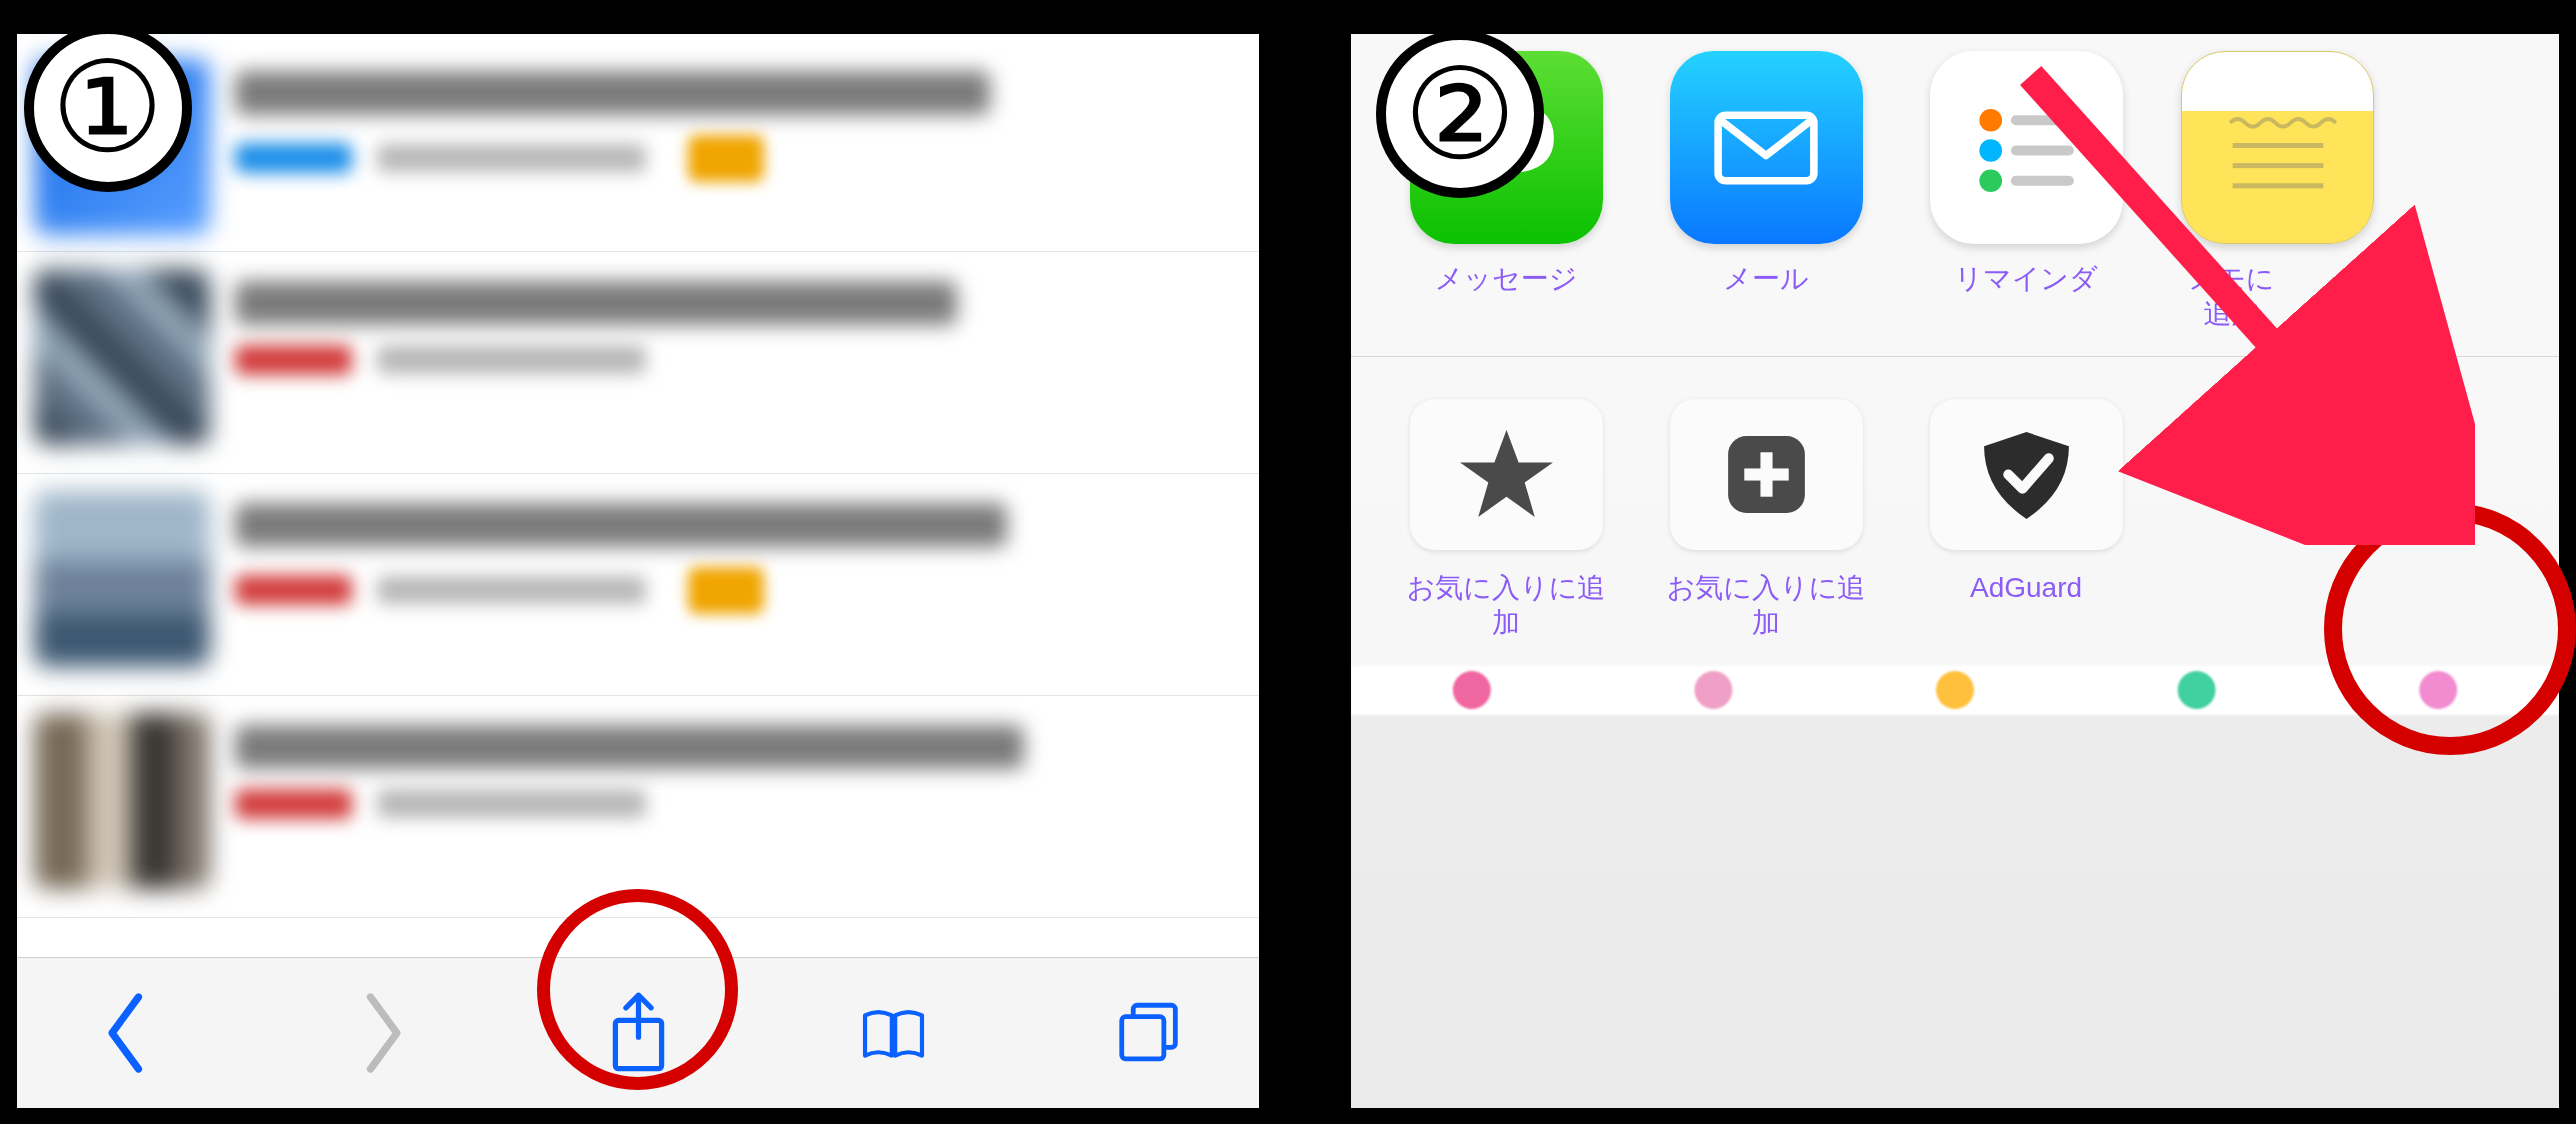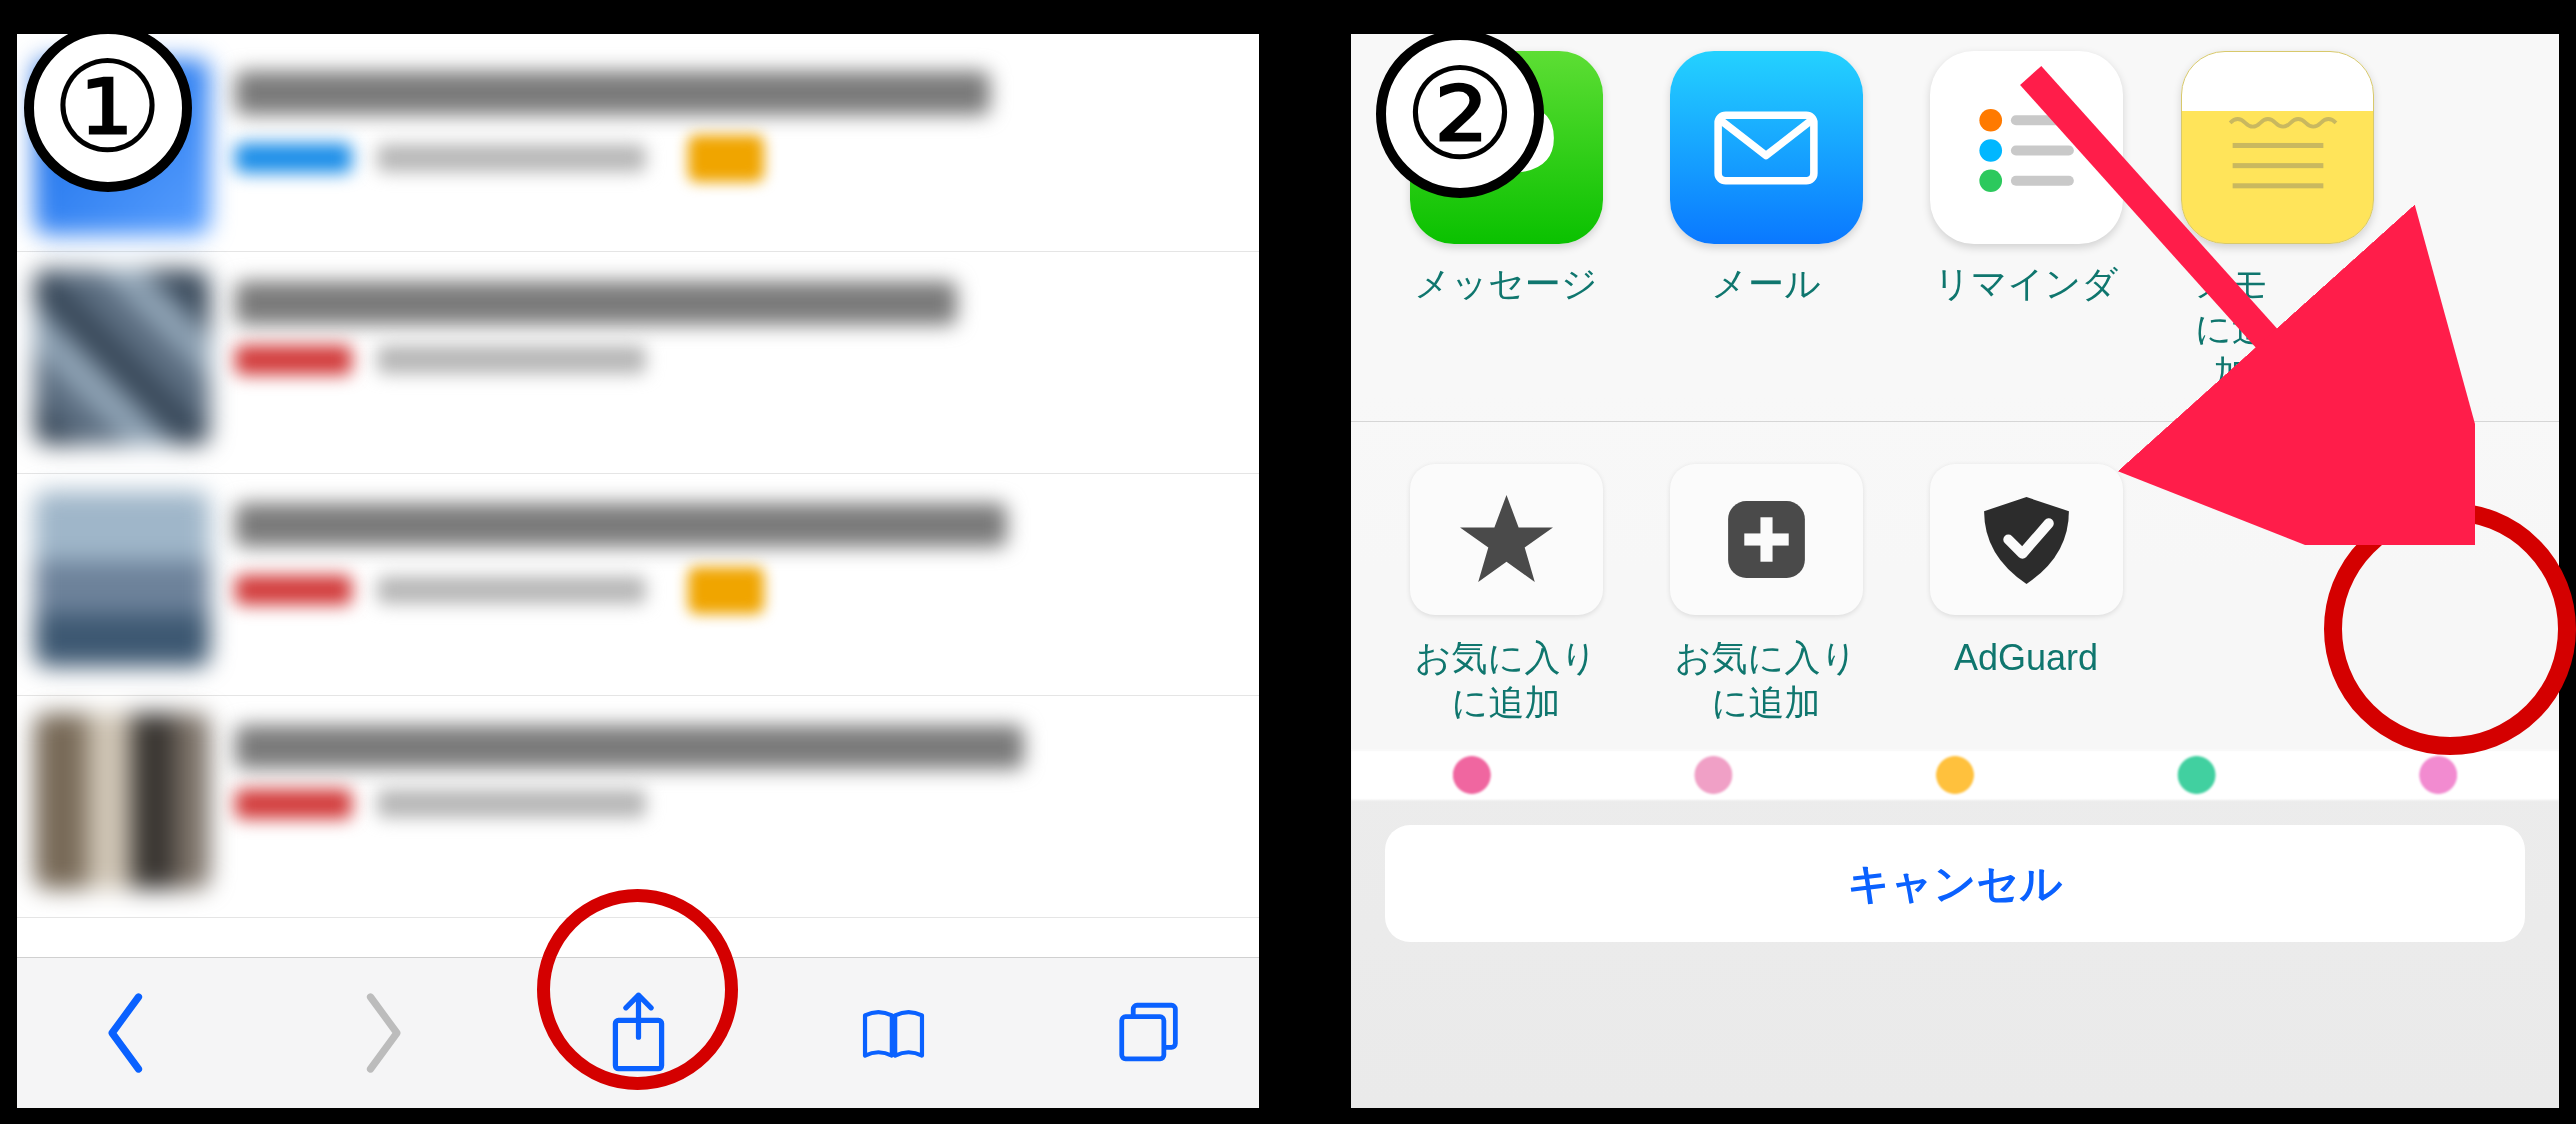--- a/index.html
+++ b/index.html
@@ -124,22 +124,22 @@
       width: 193px; height:151px; border-radius: 25px;
       margin: 0 auto 20px;
       background: #fbfbfb;
       display:flex; align-items:center; justify-content:center;
       box-shadow: 0 1.7px 5px rgba(0,0,0,0.1);
     }
     .action-icon svg { width: 101px; height:101px; fill:#4a4a4a; }
     .action-icon.adguard svg { fill:#2c2c2c; }
 
     .share-label {
-      font-size: 36px;
-      color: #0f766e;
+      font-size: 28px;
+      color: #8b5cf6;
       line-height: 1.25;
     }
 
     .bg-strip {
       height: 50px;
       background:
         radial-gradient(circle at 10% 50%, #f066a0 0 18.5px, transparent 19.3px),
         radial-gradient(circle at 30% 50%, #f0a0c6 0 18.5px, transparent 19.3px),
         radial-gradient(circle at 50% 50%, #ffc13d 0 18.5px, transparent 19.3px),
         radial-gradient(circle at 70% 50%, #41d0a0 0 18.5px, transparent 19.3px),
@@ -345,23 +345,20 @@
             <path d="M50 8 L92 22 Q92 66 50 94 Q8 66 8 22 Z"></path>
             <path d="M32 50 L46 64 L72 34" fill="none" stroke="#fbfbfb" stroke-width="10" stroke-linecap="round" stroke-linejoin="round"></path>
           </svg>
       </div>
       <div class="share-label">AdGuard</div>
     </div>
   </div>
 
   <div class="bg-strip"></div>
 
-  <div class="cancel-bar">
-    <span>キャンセル</span>
-  </div>
 </div>
 
 <div class="badge badge1">
     <span>①</span>
   </div>
 <div class="badge badge2">
     <span>②</span>
   </div>
 
 <div class="red-circle circle-share"></div>

